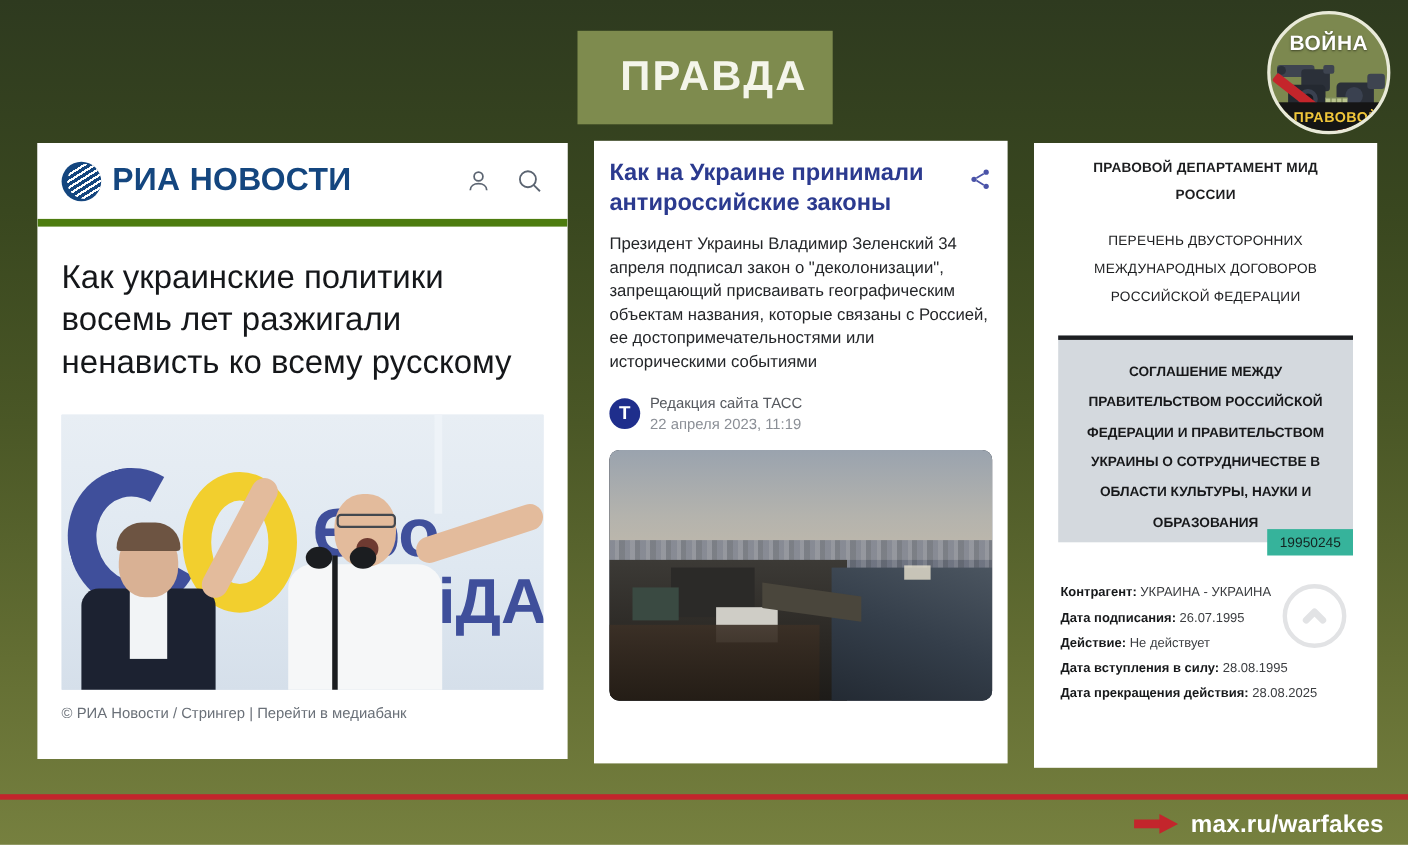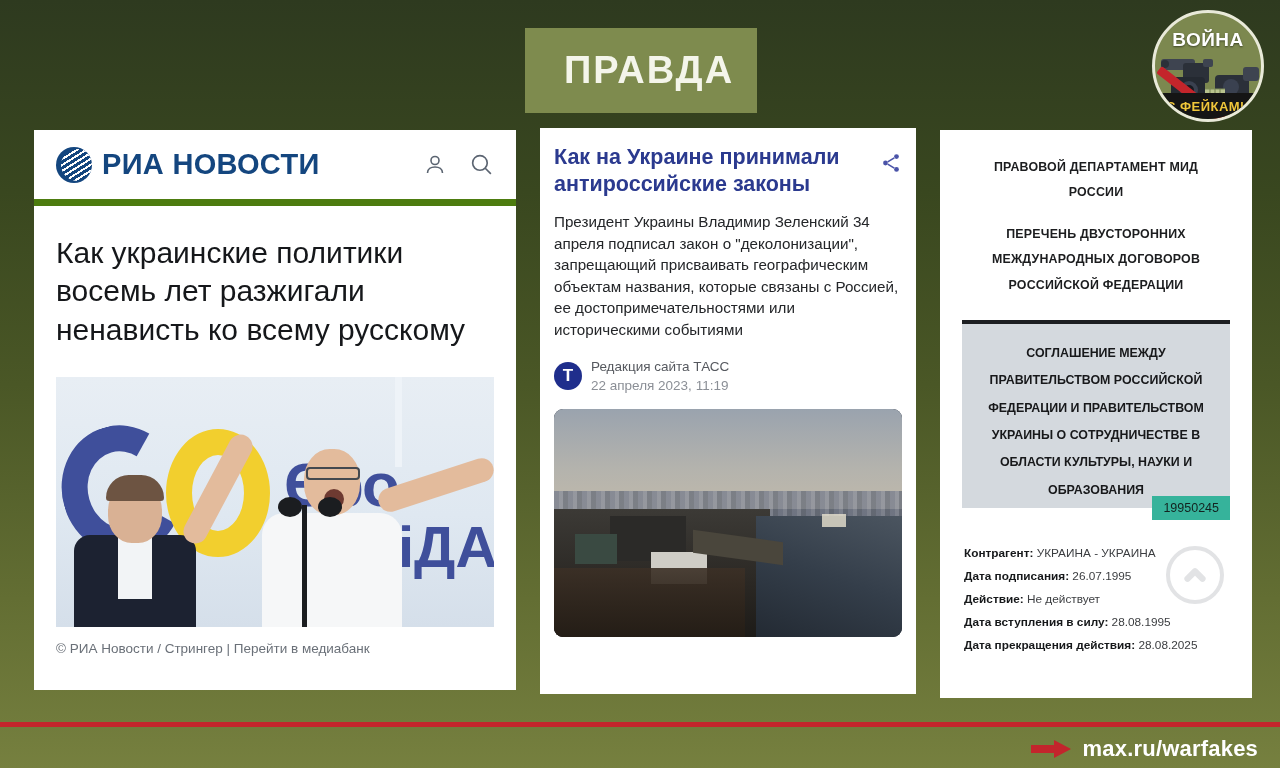--- a/index.html
+++ b/index.html
@@ -232,23 +232,23 @@
   .city-mid { position: absolute; left: 0; right: 38%; top: 44%; bottom: 0; background: linear-gradient(180deg, #3c3a36 0%, #2a2723 60%, #1d1b18 100%); }
   .city-block { position: absolute; left: 16%; top: 47%; width: 22%; height: 20%; background: #2b2a28; }
   .city-block2 { position: absolute; left: 6%; top: 55%; width: 12%; height: 13%; background: #3a4a42; }
   .city-white { position: absolute; left: 28%; top: 63%; width: 16%; height: 14%; background: #cfcdc6; }
   .city-river { position: absolute; right: 0; top: 47%; bottom: 0; width: 42%; background: linear-gradient(200deg, #4b5560 0%, #343e4a 50%, #232a33 100%); }
   .city-bank { position: absolute; left: 40%; top: 56%; width: 26%; height: 10%; background: #4a463c; transform: skewY(8deg); }
   .city-fg { position: absolute; left: 0; bottom: 0; width: 55%; height: 30%; background: linear-gradient(180deg, rgba(60,48,38,.9) 0%, #241d16 100%); }
   .city-glow { position: absolute; right: 16%; top: 46%; width: 7%; height: 6%; background: #e8e2cf; opacity: .8; }
 
   
-  .card-mfa { left: 940px; top: 130px; width: 312px; height: 568px; padding: 25px 14px 10px; }
+  .card-mfa { left: 940px; top: 130px; width: 312px; height: 568px; padding: 10px 14px 10px; }
   .mfa-head { text-align: center; color: #1c1d1f; font-size: 12.4px; font-weight: bold; letter-spacing: .2px; line-height: 2.05; }
-  .mfa-sub { margin-top: 16px; text-align: center; color: #1c1d1f; font-size: 12.4px; font-weight: bold; letter-spacing: .2px; line-height: 2.05; }
+  .mfa-sub { margin-top: 16px; text-align: center; color: #1c1d1f; font-size: 12.4px; font-weight: normal; letter-spacing: .2px; line-height: 2.05; }
   .mfa-box {
     margin: 22px 8px 0;
     background: #d4d9de;
     border-top: 4px solid #1d1f22;
     padding: 16px 10px 4px;
     position: relative;
   }
   .mfa-box-text { text-align: center; color: #17181a; font-size: 12.4px; font-weight: bold; line-height: 2.2; }
   .mfa-id {
     position: absolute;
@@ -302,21 +302,21 @@
       <circle cx="30" cy="37" r="9" fill="#3a4150"></circle>
       <circle cx="30" cy="37" r="5" fill="#171b21"></circle>
       <rect x="56" y="22" width="34" height="24" rx="4" fill="#2b3039"></rect>
       <circle cx="72" cy="34" r="8" fill="#3a4150"></circle>
       <rect x="84" y="14" width="16" height="14" rx="3" fill="#3e4450"></rect>
       <rect x="46" y="36" width="20" height="16" fill="#b9c48e"></rect>
       <path d="M46 36 h20 M46 41 h20 M46 46 h20 M51 36 v16 M56 36 v16 M61 36 v16" stroke="#7f8c5a" stroke-width="1.2"></path>
     </svg>
     <div class="logo-strike"></div>
     <div class="logo-band">
-      <span>С ФЕЙКАМИ</span>
+      <span>С ПРАВОВОЙ</span>
     </div>
   </div>
 </div>
 
 <div class="card card-ria">
 
   <div class="ria-header">
     <div class="ria-logo-mark"></div>
     <span class="ria-logo-text">РИА НОВОСТИ</span>
     <div class="ria-header-icons">

